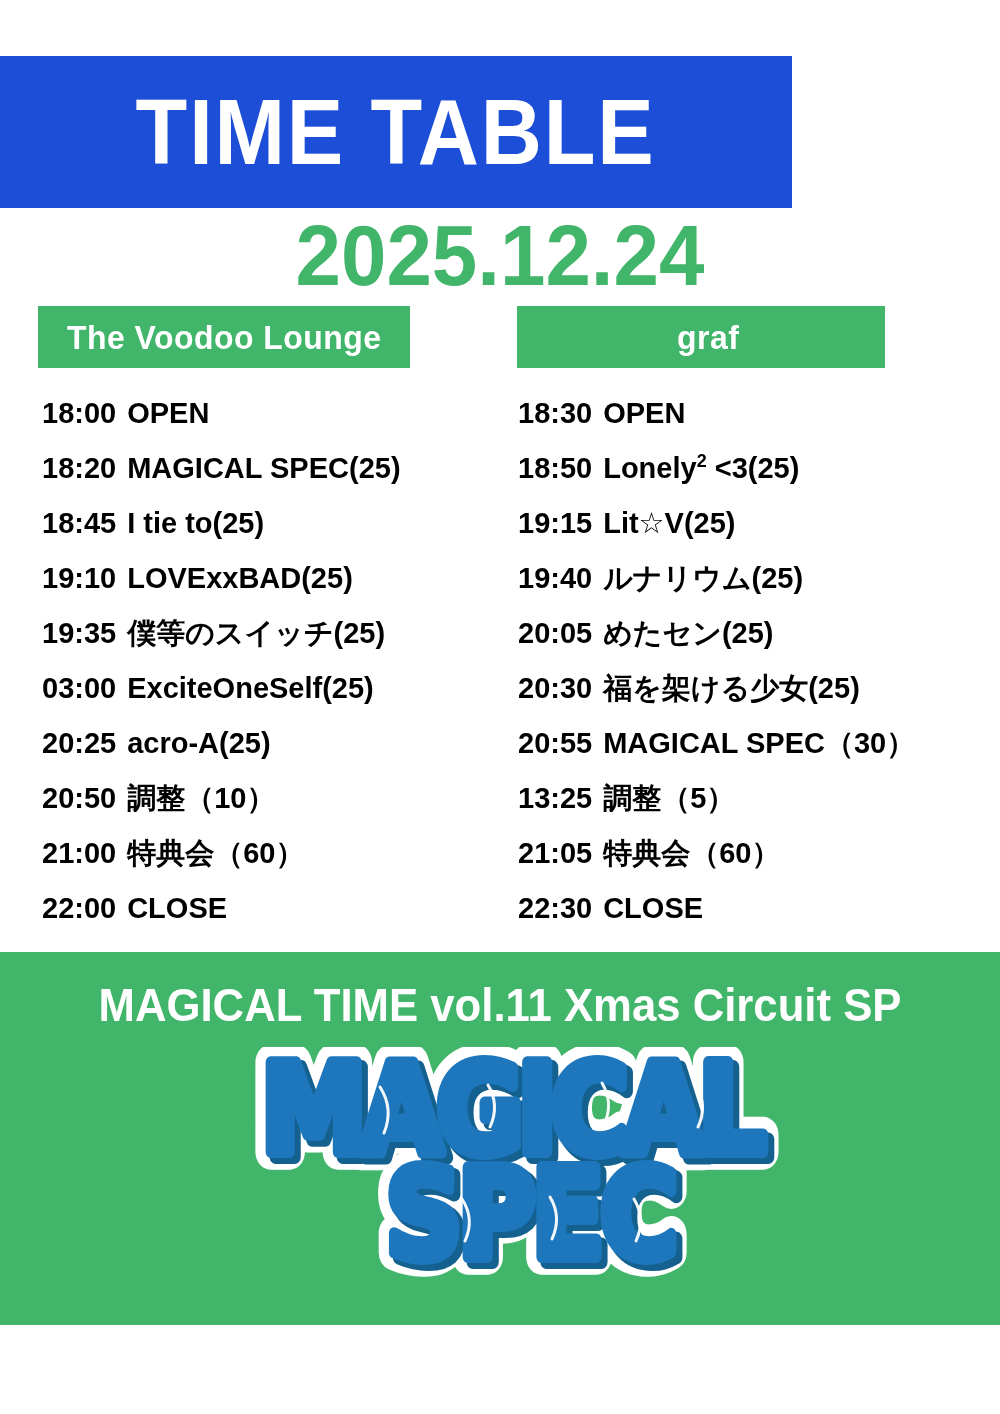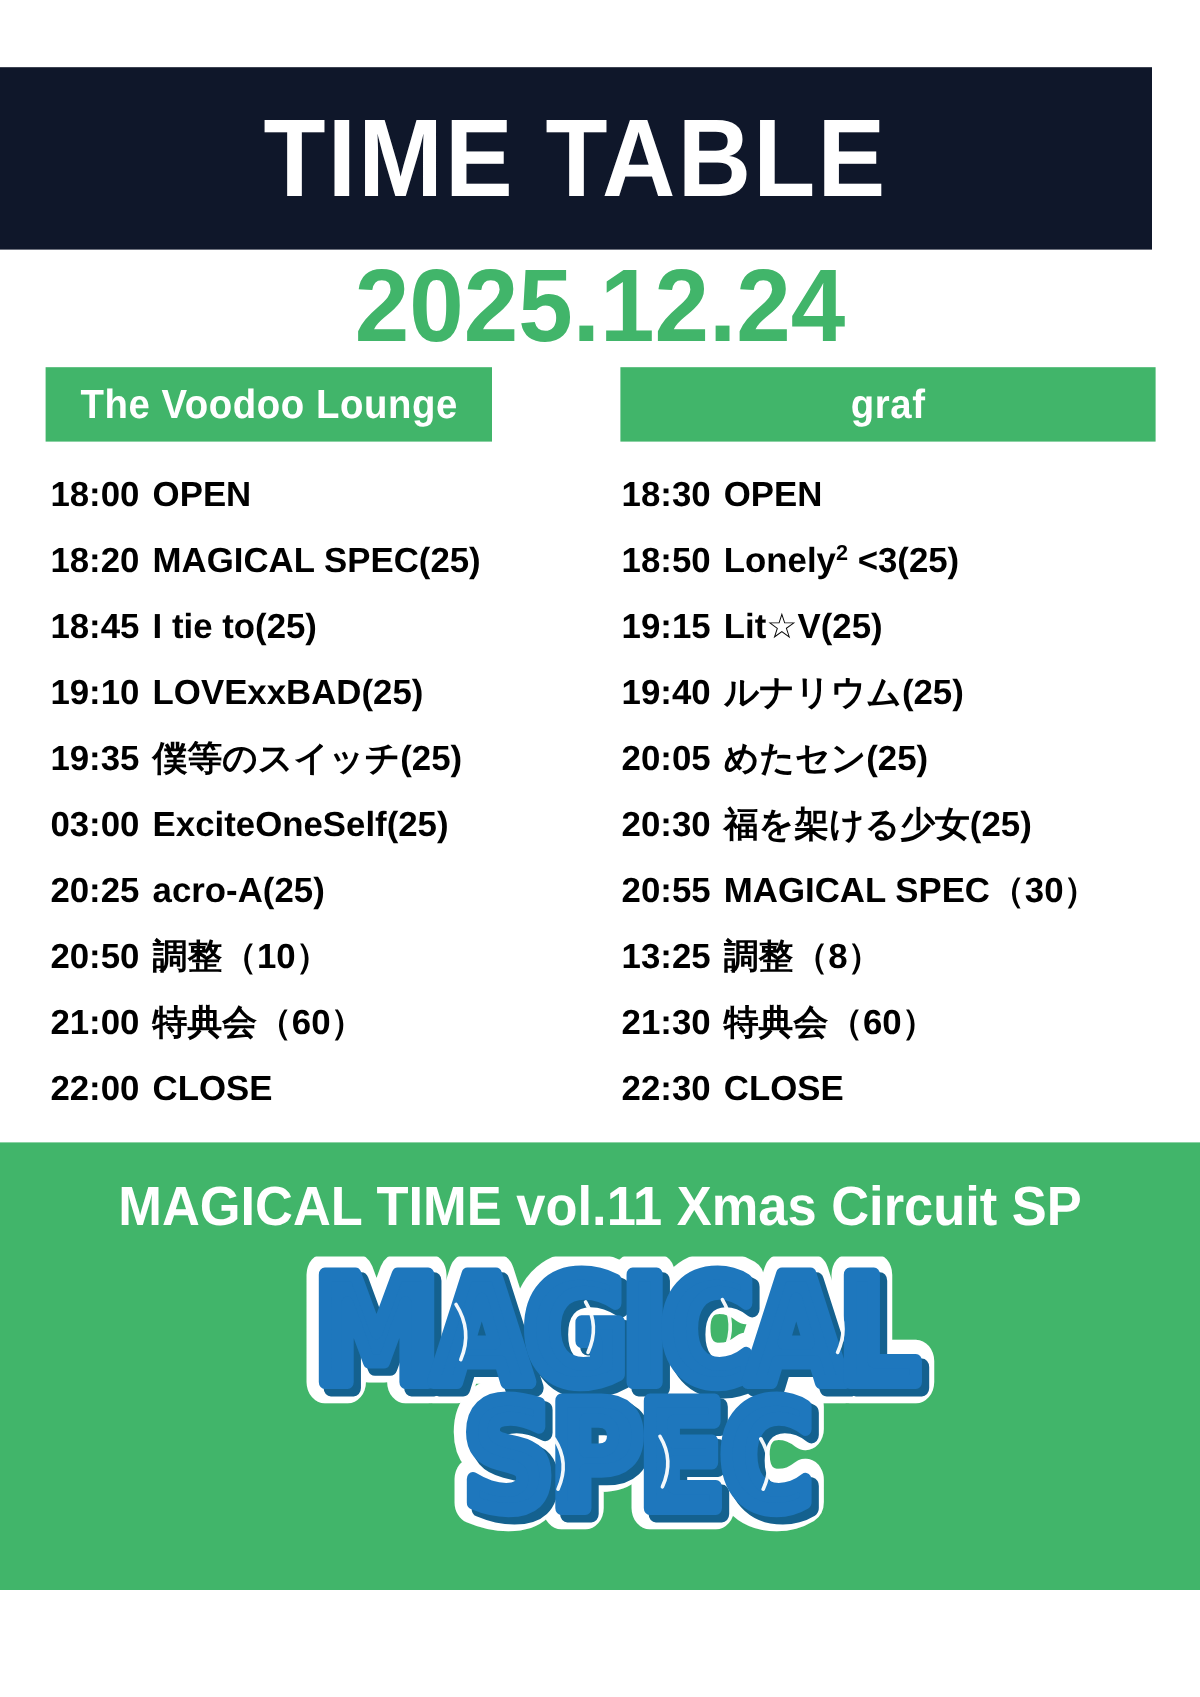--- a/index.html
+++ b/index.html
@@ -14,23 +14,23 @@
     overflow: hidden;
     font-family: "Liberation Sans", "DejaVu Sans", sans-serif;
     -webkit-font-smoothing: antialiased;
   }
 
   
   #header-band {
     position: absolute;
     left: 0;
     top: 56px;
-    width: 960px;
+    width: 792px;
     height: 152px;
-    background: #0f172a;
+    background: #1d4ed8;
     display: flex;
     align-items: center;
     justify-content: center;
   }
   #page-title {
     color: #ffffff;
     font-size: 92px;
     font-weight: 700;
     letter-spacing: 2px;
     line-height: 1;
@@ -60,21 +60,21 @@
   .venue-header {
     position: absolute;
     top: 306px;
     height: 62px;
     background: #41b56a;
     display: flex;
     align-items: center;
     justify-content: center;
   }
   #venue-header-0 { left: 38px;  width: 372px; }
-  #venue-header-1 { left: 517px; width: 446px; }
+  #venue-header-1 { left: 517px; width: 353px; padding-left: 15px; }
   .venue-header-label {
     color: #ffffff;
     font-size: 34px;
     font-weight: 700;
     line-height: 1;
     letter-spacing: 0.5px;
     transform: scaleX(0.94);
     white-space: nowrap;
   }
 
@@ -230,24 +230,24 @@
     <div class="schedule-row">
       <span class="row-time">20:30</span>
       <span class="row-label">福を架ける少女(25)</span>
     </div>
     <div class="schedule-row">
       <span class="row-time">20:55</span>
       <span class="row-label">MAGICAL SPEC（30）</span>
     </div>
     <div class="schedule-row">
       <span class="row-time">13:25</span>
-      <span class="row-label">調整（8）</span>
-    </div>
-    <div class="schedule-row">
-      <span class="row-time">21:30</span>
+      <span class="row-label">調整（5）</span>
+    </div>
+    <div class="schedule-row">
+      <span class="row-time">21:05</span>
       <span class="row-label">特典会（60）</span>
     </div>
     <div class="schedule-row">
       <span class="row-time">22:30</span>
       <span class="row-label">CLOSE</span>
     </div>
   </div>
 
 <div id="footer-band">
   <div id="event-title">MAGICAL TIME vol.11 Xmas Circuit SP</div>

